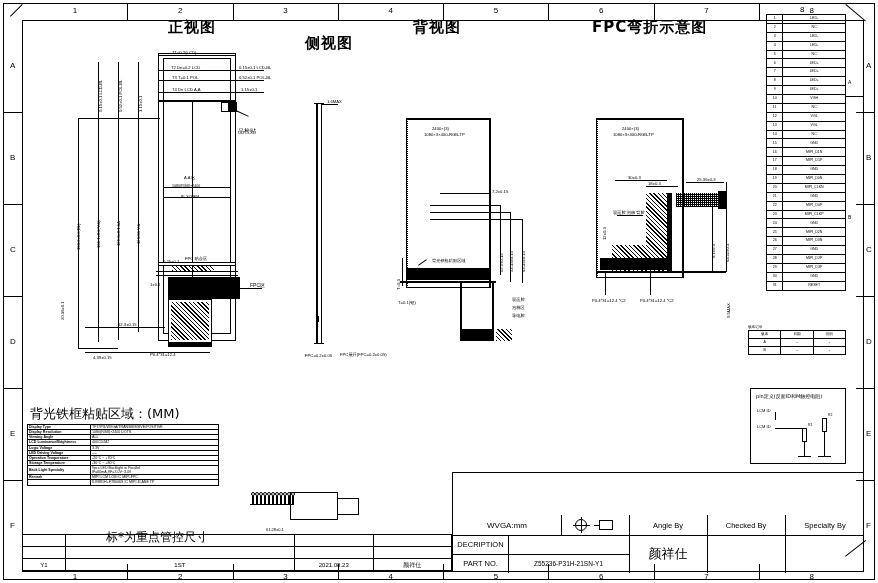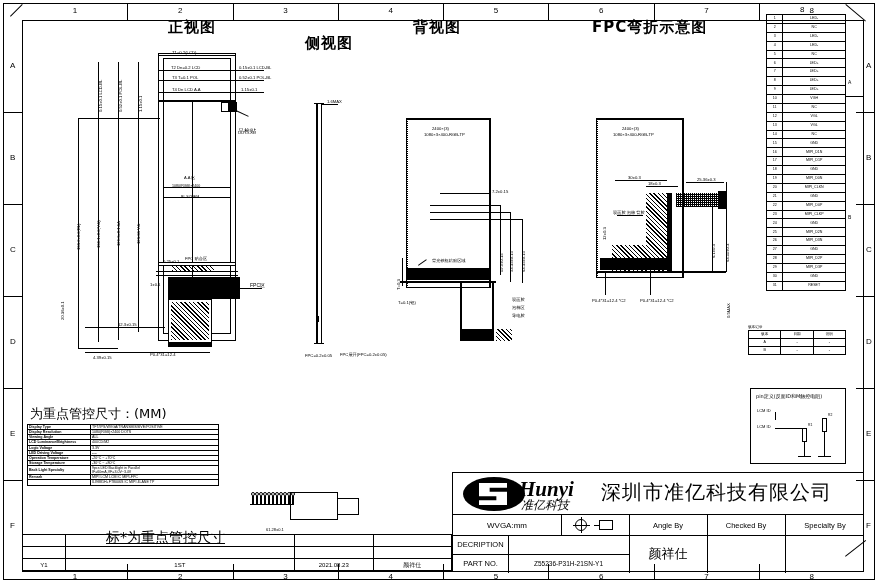--- a/index.html
+++ b/index.html
@@ -73,21 +73,21 @@
   .cnbig{font-family:"DejaVu Sans",sans-serif;font-size:20px;letter-spacing:1px;}
   .logoellipse{position:absolute;border-radius:50%;background:#000;}
 
   
   #revtbl{position:absolute;left:22px;top:534px;width:430px;border-collapse:collapse;}
   #revtbl td{border:1px solid #000;font-size:6px;height:11px;text-align:center;
              padding:0;line-height:1;font-family:"Liberation Sans",sans-serif;}
 
   .note{position:absolute;font-family:"DejaVu Sans",sans-serif;font-size:13px;}
   .unitsnote{position:absolute;font-family:"DejaVu Sans",sans-serif;font-size:13px;}
-  .keydim{position:absolute;font-family:"DejaVu Sans",sans-serif;font-size:14px;text-decoration:underline;}
+  .keydim{position:absolute;font-family:"DejaVu Sans",sans-serif;font-size:12px;}
 
   .circ{position:absolute;border:1px solid #000;border-radius:50%;box-sizing:border-box;}
   .conn{position:absolute;border:1px solid #000;box-sizing:border-box;}
 </style>
 </head>
 <body>
 
 <div id="sheet">
 
   <div class="bx abs" id="frame-outer"></div>
@@ -499,21 +499,21 @@
   <div class="ln" style="left:775px;top:428px;width:30px;height:1px;"></div>
   <div class="bx" style="left:802px;top:428px;width:5px;height:14px;"></div>
   <div class="bx" style="left:822px;top:418px;width:5px;height:14px;"></div>
   <div class="ln" style="left:804px;top:442px;width:1px;height:14px;"></div>
   <div class="ln" style="left:824px;top:432px;width:1px;height:24px;"></div>
   <div class="ln" style="left:798px;top:456px;width:13px;height:1px;"></div>
   <div class="ln" style="left:818px;top:456px;width:13px;height:1px;"></div>
   <div class="txt" style="left:808px;top:424px;font-size:3.4px;">R1</div>
   <div class="txt" style="left:828px;top:414px;font-size:3.4px;">R2</div>
 
-  <div class="unitsnote" style="left:30px;top:405px;">为重点管控尺寸：(MM)</div>
+  <div class="unitsnote" style="left:30px;top:405px;">背光铁框粘贴区域：(MM)</div>
   <div class="keydim" style="left:106px;top:529px;">标*为重点管控尺寸</div>
 
   <table id="spectbl">
     <tbody id="spectbl-body">
         <tr>
           <td class="k">Display Type</td>
           <td class="v" style="white-space: pre-line;">TFT/IPS/WVGA/TRANSMISSIVE/POSITIVE</td>
         </tr>
         <tr>
           <td class="k">Display Resolution</td>
@@ -587,28 +587,20 @@
         <div class="circ" style="left: 287px; top: 492px; width: 4px; height: 4px;"></div>
         <div class="ln" style="left: 292px; top: 496px; width: 2px; height: 8px;"></div>
         <div class="circ" style="left: 291px; top: 492px; width: 4px; height: 4px;"></div>
         <div class="ln" style="left: 250px; top: 504px; width: 44px; height: 1px;"></div>
       </div>
     <div class="txt" style="left:266px;top:528px;font-size:4px;">61.28±0.1</div>
   </div>
 
   <div id="titleblock">
 
-    <div id="logorow">
-      <div class="logoellipse" style="left:10px;top:4px;width:62px;height:34px;"></div>
-      <div class="abs" style="left:26px;top:10px;width:28px;height:22px;background:#fff;
-                 clip-path:polygon(0 0,100% 0,100% 22%,38% 22%,38% 40%,100% 40%,100% 100%,0 100%,0 78%,62% 78%,62% 60%,0 60%);"></div>
-      <div class="txt" style="left:66px;top:6px;font-size:21px;font-style:italic;font-weight:bold;font-family:'Liberation Serif',serif;">Hunyi</div>
-      <div class="txt" style="left:68px;top:26px;font-size:12px;font-style:italic;font-family:'DejaVu Sans',sans-serif;">准亿科技</div>
-      <div class="txt cnbig" style="left:148px;top:9px;">深圳市准亿科技有限公司</div>
-    </div>
 
     <div class="tbrowline" style="left:0;top:62px;width:100%;"></div>
     <div class="tbrowline" style="left:0;top:81px;width:176px;"></div>
     <div class="tbcolline" style="left:176px;top:42px;height:58px;"></div>
     <div class="tbcolline" style="left:55px;top:62px;height:38px;"></div>
     <div class="tbcolline" style="left:108px;top:42px;height:20px;"></div>
     <div class="tbcolline" style="left:254px;top:42px;height:58px;"></div>
     <div class="tbcolline" style="left:332px;top:42px;height:58px;"></div>
 
     <div class="abs ctr" style="left:0;top:42px;width:108px;height:20px;font-size:8px;">WVGA:mm</div>

